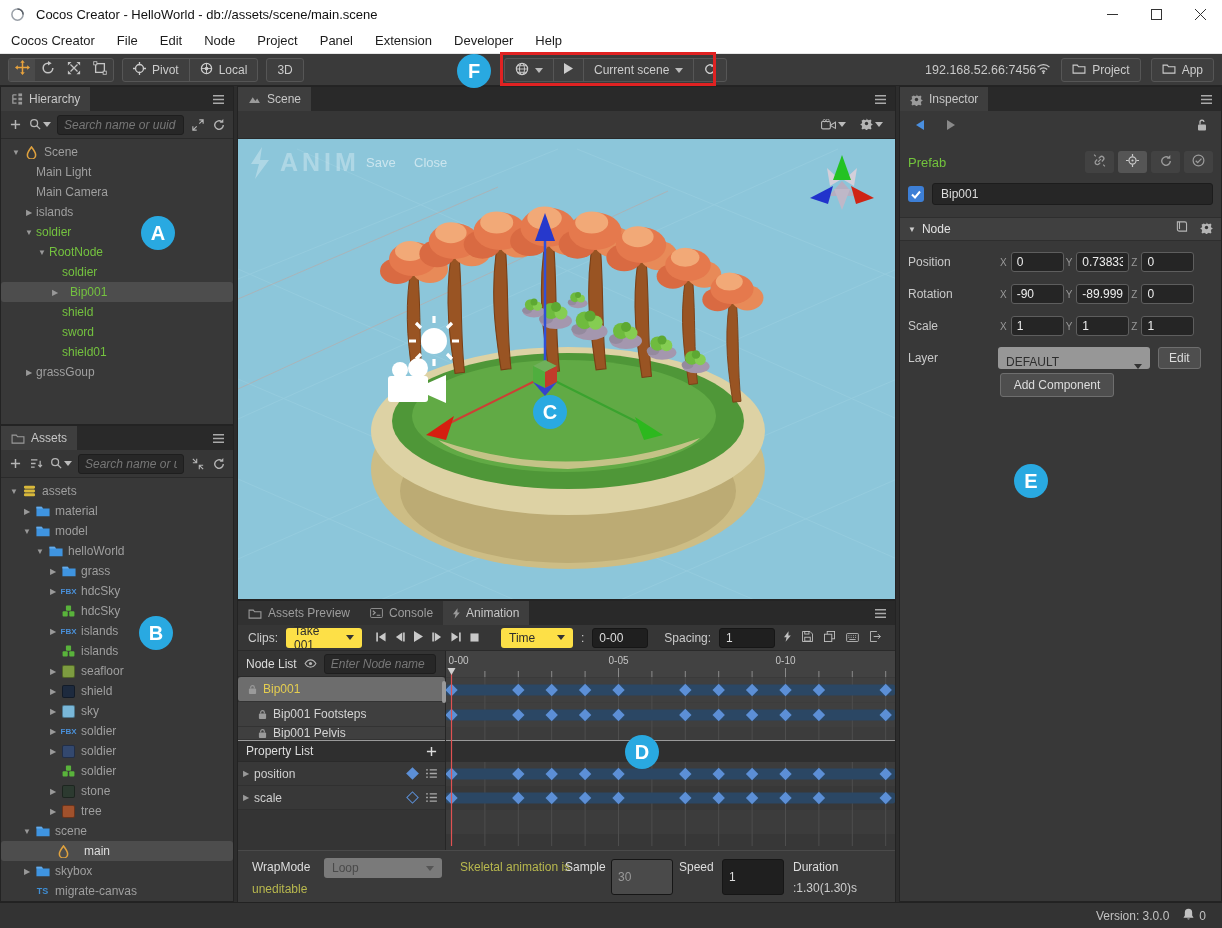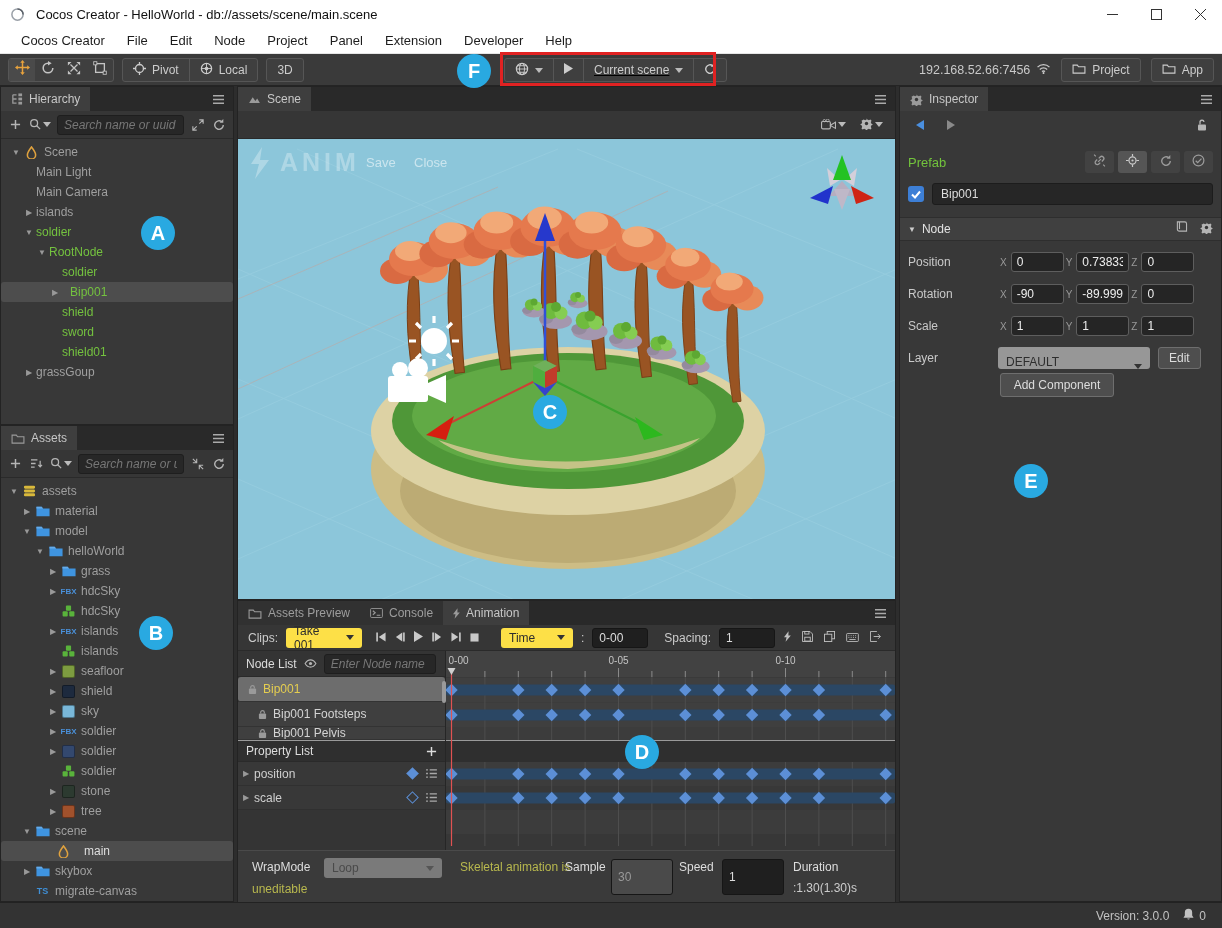--- a/index.html
+++ b/index.html
@@ -5,33 +5,33 @@
   html,body{margin:0;padding:0;background:#222;}
   *{box-sizing:border-box;font-family:"Liberation Sans",sans-serif;}
   .app{position:relative;width:1222px;height:928px;background:#2d2d2d;overflow:hidden;}
 
   
   .titlebar{height:28px;background:#fff;display:flex;align-items:center;padding:0 0 0 10px;}
   .app-logo{width:16px;height:16px;margin-right:10px;display:flex;align-items:center;}
   .title{font-size:13px;color:#111;}
   .win-controls{margin-left:auto;display:flex;height:28px;}
   .win-btn{width:44px;height:28px;display:flex;align-items:center;justify-content:center;color:#333;}
-  .menubar{height:26px;background:#fff;display:flex;align-items:center;padding:0 10px;border-bottom:1px solid #e6e6e6;}
+  .menubar{height:26px;background:#fff;display:flex;align-items:center;padding:0 0;border-bottom:1px solid #e6e6e6;}
   .menu-item{padding:0 11px;font-size:13px;color:#1d1d1d;height:100%;display:flex;align-items:center;}
 
   
   .toolbar{position:relative;height:32px;background:#3a3a3a;display:flex;align-items:center;padding:0 8px;gap:8px;border-bottom:1px solid #242424;}
   .grp{display:flex;align-items:center;border:1px solid #565656;border-radius:3px;background:#3f3f3f;height:24px;overflow:hidden;}
   .tool-btn{width:26px;height:24px;display:flex;align-items:center;justify-content:center;color:#c4c4c4;}
   .tool-btn.active{color:#e8a33d;background:#4a4a4a;}
   .tb-btn{display:flex;align-items:center;gap:6px;color:#ccc;font-size:12px;padding:0 10px;height:24px;}
   .grp .sep{width:1px;height:24px;background:#565656;}
-  .preview-grp{position:absolute;left:504px;top:4px;text-decoration:underline;}
+  .preview-grp{position:absolute;left:504px;top:4px;}
   .tb-right{position:absolute;right:8px;top:4px;display:flex;align-items:center;gap:10px;}
-  .ip{color:#c9c9c9;font-size:12.5px;display:flex;align-items:flex-end;gap:6px;}
+  .ip{color:#c9c9c9;font-size:12.5px;display:flex;align-items:flex-end;}
   .crt{width:0;height:0;border-left:4px solid transparent;border-right:4px solid transparent;border-top:5px solid #bbb;}
   .crt.dark{border-top-color:#333;}
 
   
   .panel{position:absolute;background:#383838;border:1px solid #232323;display:flex;flex-direction:column;}
   .tabs{height:24px;background:#292929;display:flex;align-items:stretch;flex:none;}
   .tab{display:flex;align-items:center;gap:6px;padding:0 10px;font-size:12px;color:#c7c7c7;background:#3e3e3e;}
   .tab.dim{background:#313131;color:#9d9d9d;}
   .tab .ti{display:flex;color:#9a9a9a;}
   .tabs .spacer{flex:1;}

